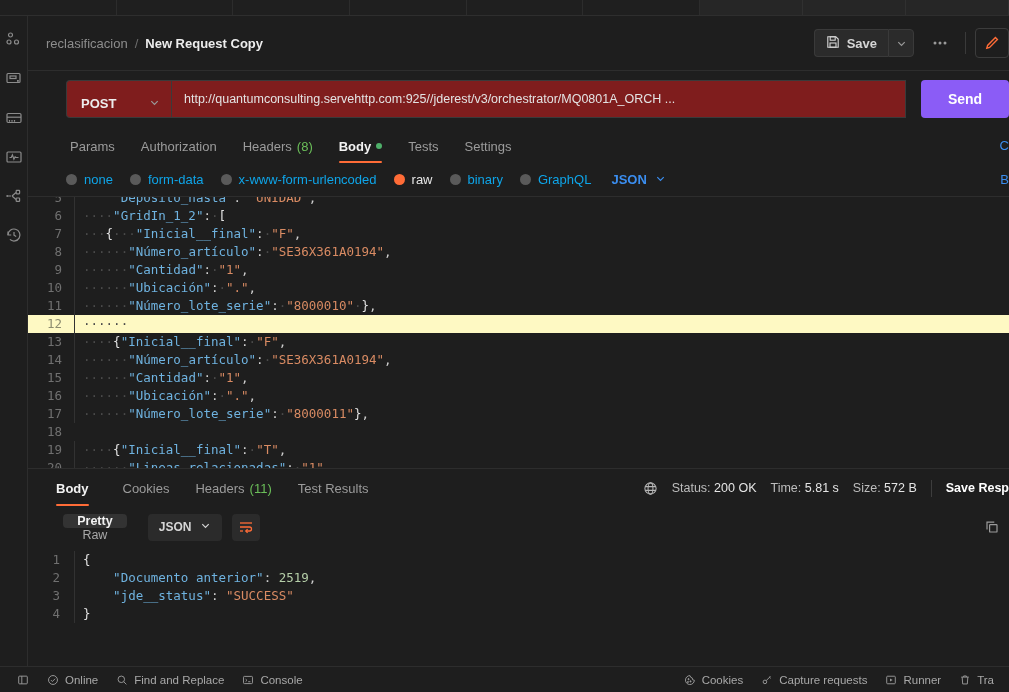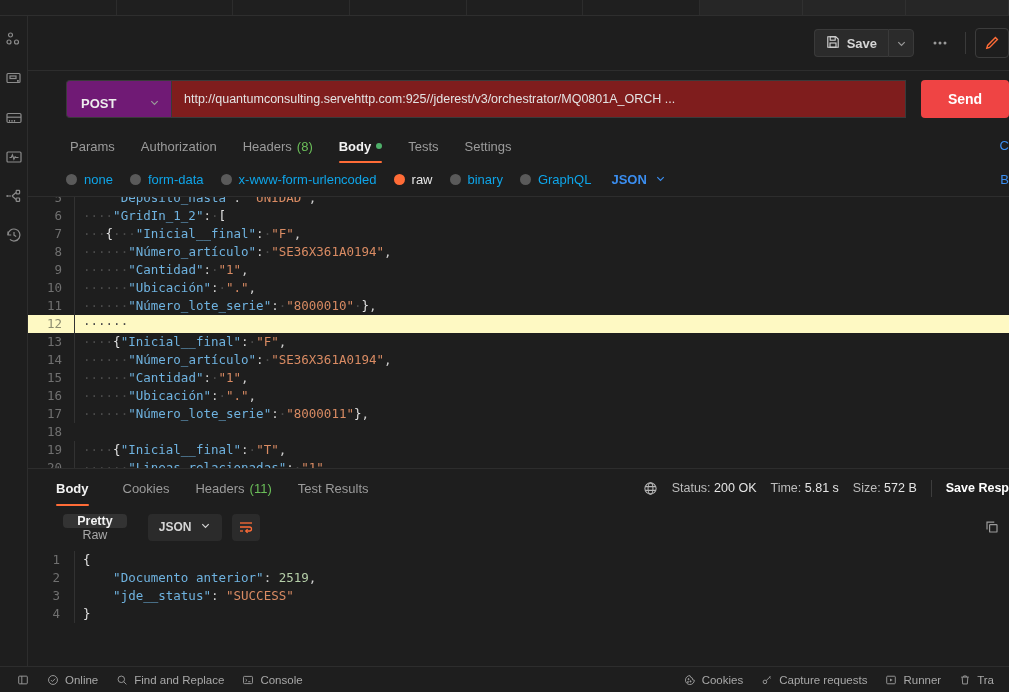--- a/index.html
+++ b/index.html
@@ -46,29 +46,29 @@
                     border-radius: 0 4px 4px 0; display: flex; align-items: center; justify-content: center;
                     color: #9a9a9a; cursor: pointer; }
   .btn-dots { width: 32px; height: 28px; margin-left: 10px; display: flex; align-items: center;
               justify-content: center; color: #9a9a9a; font-size: 15px; letter-spacing: 1px; cursor: pointer; }
   .hdr-div { width: 1px; height: 22px; background: #3a3a3a; margin: 0 9px; }
   .btn-edit { width: 34px; height: 30px; border: 1px solid #3c3c3c; border-radius: 4px;
               display: flex; align-items: center; justify-content: center; color: #ff6c37; cursor: pointer; }
 
   
   .urlrow { height: 56px; display: flex; align-items: center; padding: 0 0 0 38px; gap: 0; flex: 0 0 56px; }
-  .method { width: 105px; height: 38px; background: #701a75; border: 1px solid #3a3a3a; border-right: none;
+  .method { width: 105px; height: 38px; background: #7f1d1d; border: 1px solid #3a3a3a; border-right: none;
             border-radius: 4px 0 0 4px; display: flex; align-items: center; justify-content: space-between;
             padding: 8px 11px 0 14px; cursor: pointer; }
   .method .mlabel { color: #ededed; font-size: 13px; font-weight: bold; }
   .method .mcaret { color: #9a9a9a; }
   .urlbox { flex: 1; height: 38px; background: #7f1d1d; border: 1px solid #3a3a3a;
             display: flex; align-items: center; padding: 0 12px; min-width: 0; cursor: text; }
   .urltext { color: #e3e3e3; font-size: 12.5px; white-space: nowrap; overflow: hidden; text-overflow: clip; }
-  .btn-send { width: 88px; height: 38px; background: #ef4444; color: #fff; font-size: 14px; font-weight: bold;
+  .btn-send { width: 88px; height: 38px; background: #8b5cf6; color: #fff; font-size: 14px; font-weight: bold;
               display: flex; align-items: center; justify-content: center; border-radius: 4px;
               margin-left: 15px; cursor: pointer; flex: 0 0 88px; }
 
   
   .reqtabs { height: 36px; display: flex; align-items: flex-end; padding: 0 0 0 38px; gap: 0; flex: 0 0 36px; }
   .rtab { position: relative; height: 34px; display: flex; align-items: center; gap: 5px;
           padding: 0 13px; font-size: 13px; color: #9b9b9b; cursor: pointer; }
   .rtab:first-child { padding-left: 4px; }
   .rtab.active { color: #f2f2f2; font-weight: bold; }
   .rtab.active::after { content: ""; position: absolute; left: 13px; right: 13px; bottom: 0;
@@ -217,20 +217,25 @@
           <path d="M3 9a6 6 0 1 1 1.9 4.4"></path>
             <path d="M3 5.6V9h3.2"></path>
             <path d="M9 6v3.2l2.2 1.4"></path>
         </svg>
       </div>
     </div>
 
     <div class="main">
 
       <div class="hdr">
+        <div class="crumbs">
+          <span class="crumb-coll">reclasificacion</span>
+          <span class="crumb-sep">/</span>
+          <span class="crumb-cur">New Request Copy</span>
+        </div>
         <div class="hdr-right">
           <div class="btn-save">
             <span>
               <svg width="14" height="14" viewBox="0 0 14 14" fill="none" stroke="currentColor" stroke-width="1.1">
                 <path d="M1.8 1.8h8.1L12.2 4.1v8.1H1.8z"></path>
                   <rect x="4.2" y="1.8" width="5" height="3.4"></rect>
                 <rect x="4" y="8" width="6" height="4.2"></rect>
               </svg>
             </span>
             <span>Save</span>

